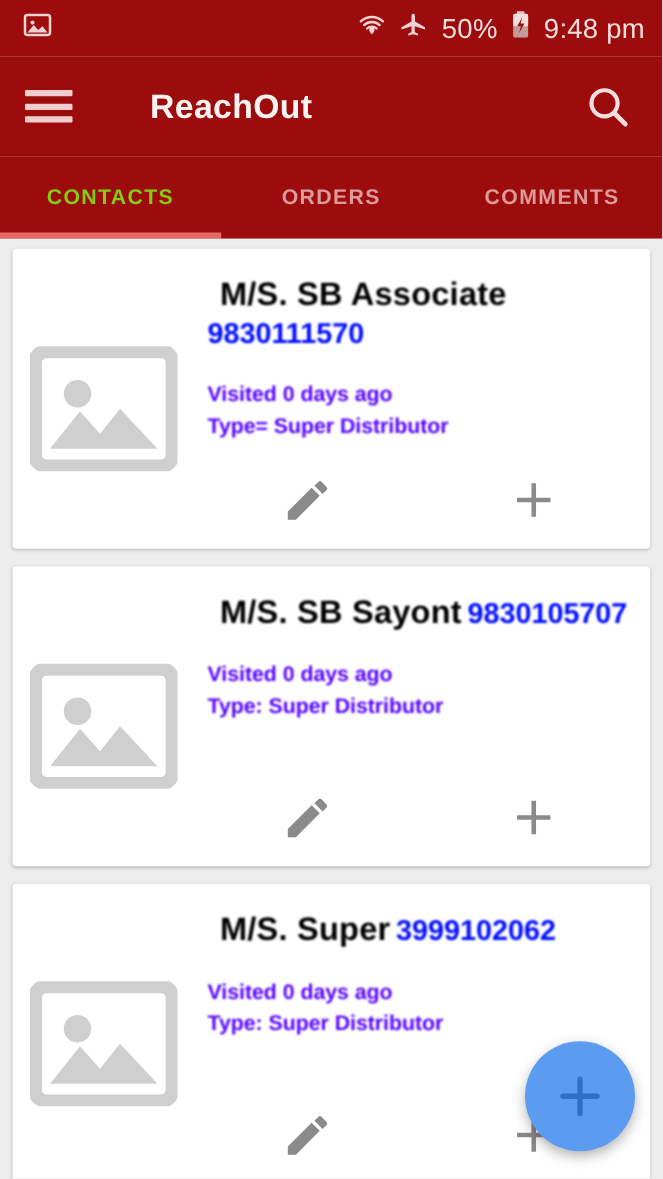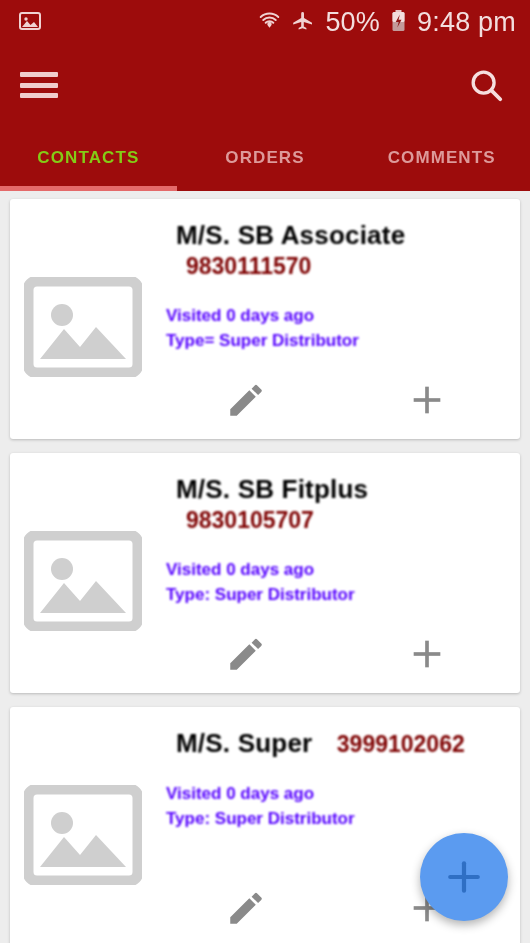--- a/index.html
+++ b/index.html
@@ -30,21 +30,21 @@
     color: #f2d7d7;
   }
   .sb-left { display: flex; align-items: center; }
   .sb-right {
     margin-left: auto;
     display: flex;
     align-items: center;
     gap: 10px;
   }
   .sb-text {
-    font-size: 27px;
+    font-size: 22px;
     color: #f3dede;
     letter-spacing: .2px;
     white-space: nowrap;
   }
   .sb-ico { display: block; }
 
   
   .appbar {
     height: 80px;
     background: #9d0c0c;
@@ -172,23 +172,22 @@
   .r-name {
     font-size: 26px;
     font-weight: bold;
     letter-spacing: .2px;
     line-height: 1.15;
     padding-left: 10px;
   }
   .r-phone {
     font-size: 23px;
     font-weight: bold;
-    color: #7f1d1d;
+    color: #1d4ed8;
     line-height: 1.35;
-    margin-left: 20px;
   }
   .r-meta {
     font-size: 17px;
     color: #6d28d9;
     line-height: 1.45;
     font-weight: bold;
   }
   .meta-gap { height: 22px; }
 
   .card-actions {
@@ -272,20 +271,21 @@
       <span class="sb-text">9:48 pm</span>
     </div>
   </div>
 
   <div class="appbar">
     <div class="hamburger">
       <span></span>
       <span></span>
       <span></span>
     </div>
+    <div class="app-title">ReachOut</div>
     <div class="search-btn">
       <svg width="38" height="38" viewBox="0 0 24 24">
         <circle cx="10.5" cy="10.5" r="6.6" fill="none" stroke="#f6dede" stroke-width="2.1"></circle>
         <line x1="15.4" y1="15.4" x2="21" y2="21" stroke="#f6dede" stroke-width="2.4" stroke-linecap="round"></line>
       </svg>
     </div>
   </div>
 
   <div class="tabs">
     <div class="tab active">
@@ -336,21 +336,21 @@
     <div class="card">
       <div class="card-body">
         <div class="thumb">
           <svg width="118" height="100" viewBox="0 0 118 100">
             <rect x="4" y="4" width="110" height="92" rx="9" fill="none" stroke="#cfcfcf" stroke-width="11"></rect>
             <circle cx="38" cy="38" r="11" fill="#cfcfcf"></circle>
             <path d="M16 82l24-30 16 18 16-20 30 32z" fill="#cfcfcf"></path>
           </svg>
         </div>
         <div class="card-text">
-          <div class="redact r-name">M/S. SB Fitplus</div>
+          <div class="redact r-name">M/S. SB Sayont</div>
           <div class="redact r-phone">9830105707</div>
           <div class="meta-gap"></div>
           <div class="redact r-meta">Visited 0 days ago</div>
           <div class="redact r-meta">Type: Super Distributor</div>
         </div>
       </div>
       <div class="card-actions">
         <div class="act-edit">
           <svg width="42" height="42" viewBox="0 0 24 24">
             <path d="M3 17.3V21h3.7L17.6 10.1l-3.7-3.7zm17.7-9.9a1 1 0 000-1.4l-2.3-2.3a1 1 0 00-1.4 0l-1.8 1.8 3.7 3.7z" fill="#8a8a8a"></path>

